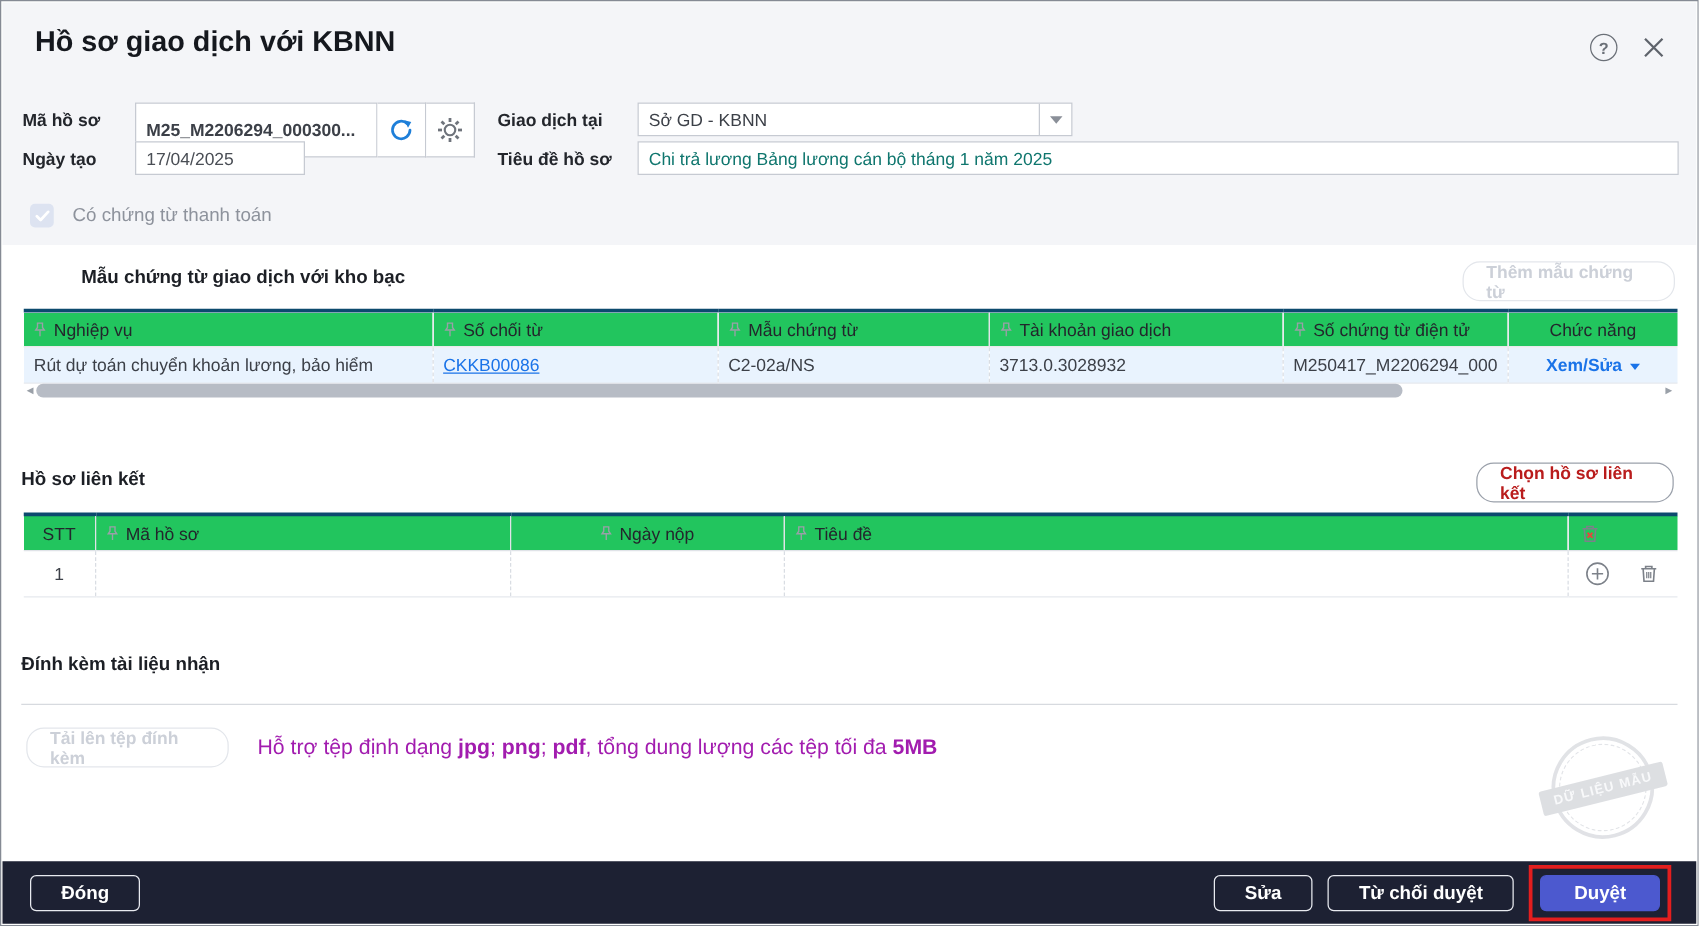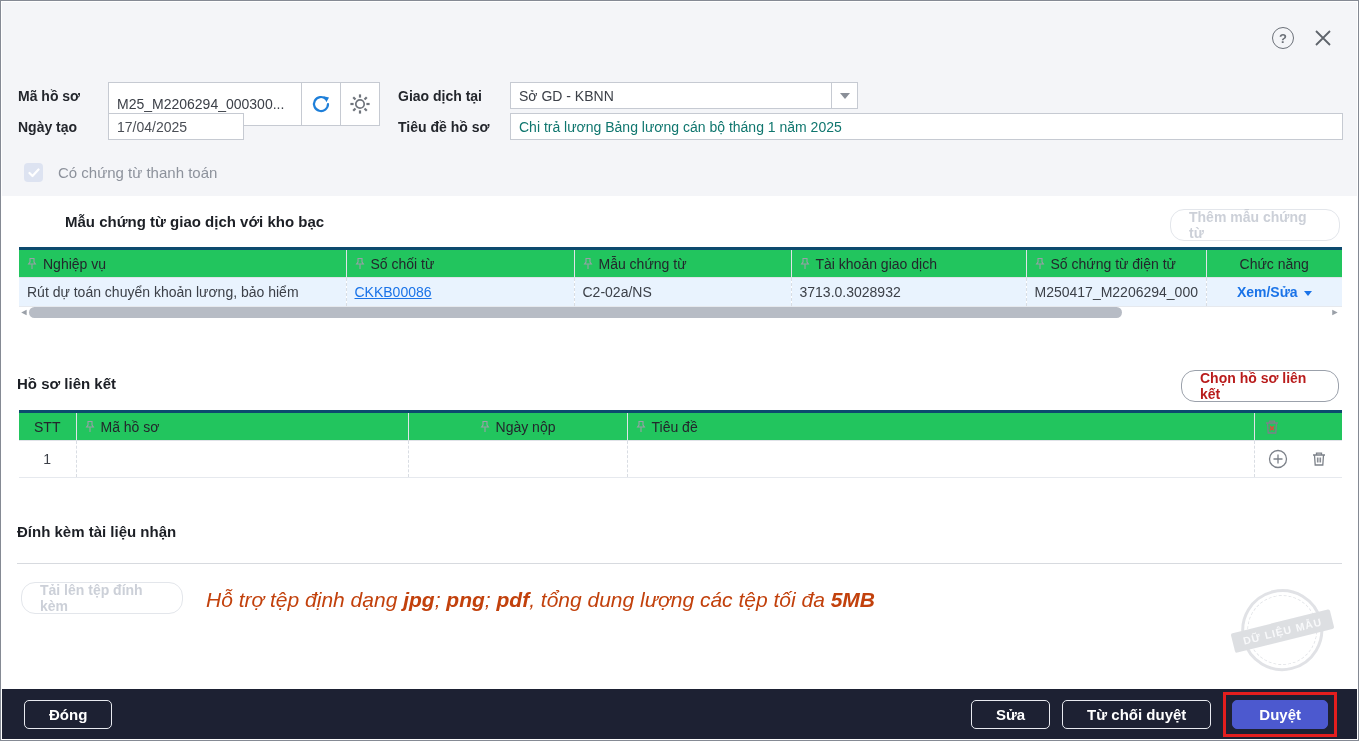--- a/index.html
+++ b/index.html
@@ -15,21 +15,21 @@
   .top-area { position:absolute; left:1px; top:1px; right:1px; height:194px; background:#f4f5f8; }
   .dialog-title { position:absolute; left:26px; top:18px; font-size:23px; font-weight:bold; color:#15181e; }
   .icon-btn { position:absolute; top:22px; width:28px; height:28px; display:flex; align-items:center; justify-content:center; cursor:pointer; }
   .help-btn { right:60px; }
   .close-btn { right:20px; }
   .help-circle { width:22px; height:22px; border:1.6px solid #6b7078; border-radius:50%; display:flex; align-items:center; justify-content:center; font-size:13px; font-weight:bold; color:#6b7078; }
 
   .fld-label { position:absolute; font-size:14px; font-weight:bold; color:#23262c; }
   .fld { position:absolute; height:27px; background:#fff; border:1px solid #c6cad2; display:flex; align-items:center; padding:0 8px; font-size:14px; color:#0f766e; }
   .fld.gray-text { color:#4a4e55; }
-  .fld-group { position:absolute; display:flex; height:44px; }
+  .fld-group { position:absolute; display:flex; height:44px;font-weight:bold; }
   .fld-group .seg { border:1px solid #c6cad2; background:#fff; display:flex; align-items:center; }
   .fld-group .seg + .seg { border-left:none; }
   .seg-input { width:194px; padding:0 8px; font-size:14px; color:#3c4048; overflow:hidden; white-space:nowrap; }
   .seg-btn { width:39px; justify-content:center; cursor:pointer; }
 
   .select-box { position:absolute; height:27px; background:#fff; border:1px solid #c6cad2; display:flex; align-items:center; cursor:pointer; }
   .select-value { flex:1; padding:0 8px; font-size:14px; color:#3c4048; }
   .select-arrow { width:26px; height:100%; border-left:1px solid #c6cad2; display:flex; align-items:center; justify-content:center; }
   .tri-down { width:0; height:0; border-left:5px solid transparent; border-right:5px solid transparent; border-top:6px solid #8a8f98; }
 
@@ -63,21 +63,21 @@
 
   table.grid2 td { height:37px; }
   .cell-center { text-align:center; }
 
   .icon-cell { text-align:center; }
   .icon-cell svg { vertical-align:middle; cursor:pointer; }
   .icon-gap { display:inline-block; width:14px; }
 
   .divider { position:absolute; left:16px; right:16px; top:562px; border-top:1px solid #d7dadf; }
 
-  .hint { position:absolute; left:205px; top:587px; font-size:21px; font-style:italic; color:#c2410c; }
+  .hint { position:absolute; left:205px; top:587px; font-size:17px; color:#a21caf; }
   .hint b { font-weight:bold; }
 
   
   .stamp { position:absolute; right:28px; top:588px; width:94px; height:88px; transform:rotate(-14deg); opacity:.85; }
   .stamp .ring { position:absolute; left:6px; top:0; width:82px; height:82px; border:3px solid #dcdee2; border-radius:50%; }
   .stamp .ring2 { position:absolute; left:12px; top:6px; width:70px; height:70px; border:1.5px dashed #dfe1e5; border-radius:50%; }
   .stamp .banner { position:absolute; left:-4px; top:32px; width:102px; height:20px; background:#d8dade; border-radius:2px; display:flex; align-items:center; justify-content:center; font-size:10.5px; font-weight:bold; color:#f7f8fa; letter-spacing:1px; }
 
   
   .footer { position:absolute; left:1px; right:1px; bottom:1px; height:50px; background:#1d2133; display:flex; align-items:center; }
@@ -87,20 +87,21 @@
   .f-right .f-btn { margin-left:12px; }
   .approve-wrap { position:relative; margin-left:12px; margin-right:20px; border:3px solid #e41e1e; padding:5px 6px; }
   .f-btn.approve { background:#4c59cf; border:1px solid #4c59cf; margin:0; padding:0 26px; }
 </style>
 </head>
 <body>
 
 <div class="modal">
 
   <div class="top-area">
+    <div class="dialog-title">Hồ sơ giao dịch với KBNN</div>
 
     <div class="icon-btn help-btn">
       <span class="help-circle">?</span>
     </div>
     <div class="icon-btn close-btn">
       <svg width="20" height="20" viewBox="0 0 20 20">
           <path d="M3 3 L17 17 M17 3 L3 17" stroke="#5f646c" stroke-width="1.8"></path>
         </svg>
     </div>
 

